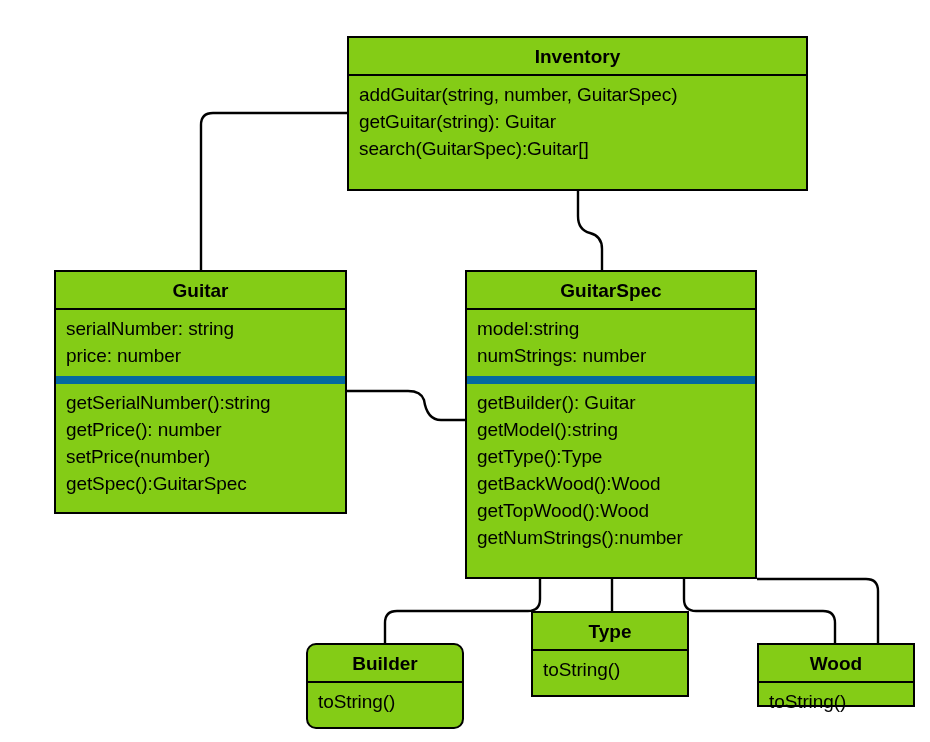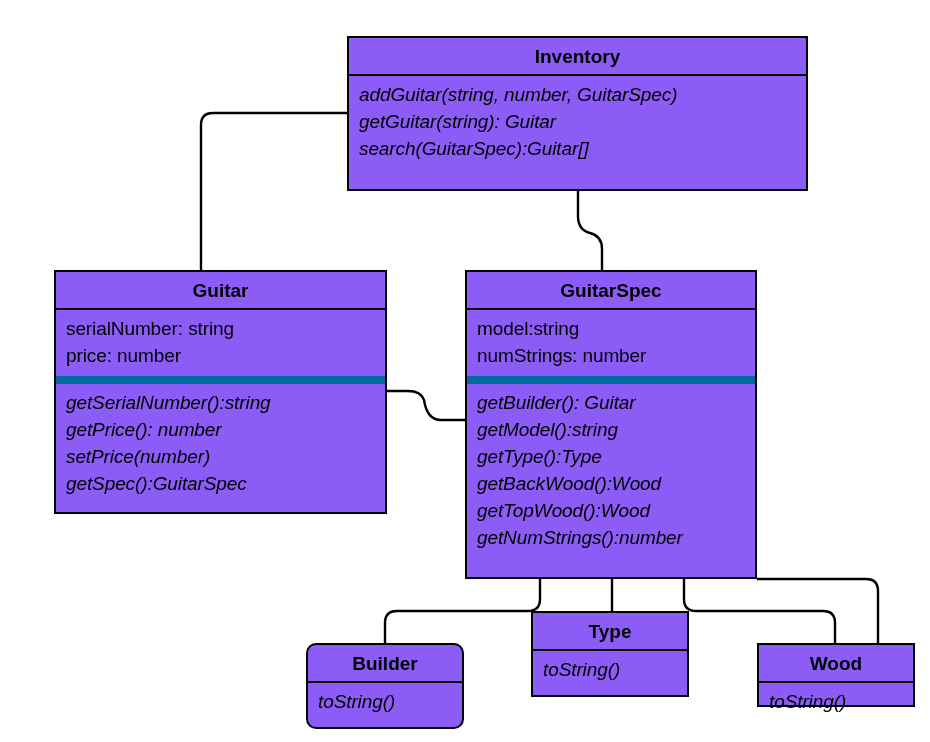--- a/index.html
+++ b/index.html
@@ -20,21 +20,21 @@
     position: absolute;
     left: 0;
     top: 0;
     width: 930px;
     height: 742px;
     pointer-events: none;
   }
   .uml-class {
     position: absolute;
     box-sizing: border-box;
-    background: #8b5cf6;
+    background: #84cc16;
     border: 2px solid #000000;
     display: flex;
     flex-direction: column;
     z-index: 2;
   }
   .uml-title {
     box-sizing: border-box;
     text-align: center;
     font-weight: bold;
     font-size: 19px;
@@ -45,33 +45,32 @@
     white-space: nowrap;
   }
   .uml-compartment {
     box-sizing: border-box;
     padding: 6px 0 6px 0;
     border-bottom: 8px solid #0369a1;
   }
   .uml-compartment.last {
     border-bottom: none;
     flex: 1 1 auto;
-    font-style: italic;
   }
   .uml-member {
     font-size: 19px;
     color: #000000;
     line-height: 1.42;
     padding-left: 10px;
     white-space: nowrap;
     letter-spacing: -0.1px;
   }
   
   #class-inventory  { left: 347px; top: 36px;  width: 461px; height: 155px; }
-  #class-guitar     { left: 54px;  top: 270px; width: 333px; height: 244px; }
+  #class-guitar     { left: 54px;  top: 270px; width: 293px; height: 244px; }
   #class-guitarspec { left: 465px; top: 270px; width: 292px; height: 309px; }
   #class-builder    { left: 306px; top: 643px; width: 158px; height: 86px; border-radius: 10px; }
   #class-type       { left: 531px; top: 611px; width: 158px; height: 86px; }
   #class-wood       { left: 757px; top: 643px; width: 158px; height: 64px; }
 </style>
 </head>
 <body>
 
 <div id="canvas">
 

